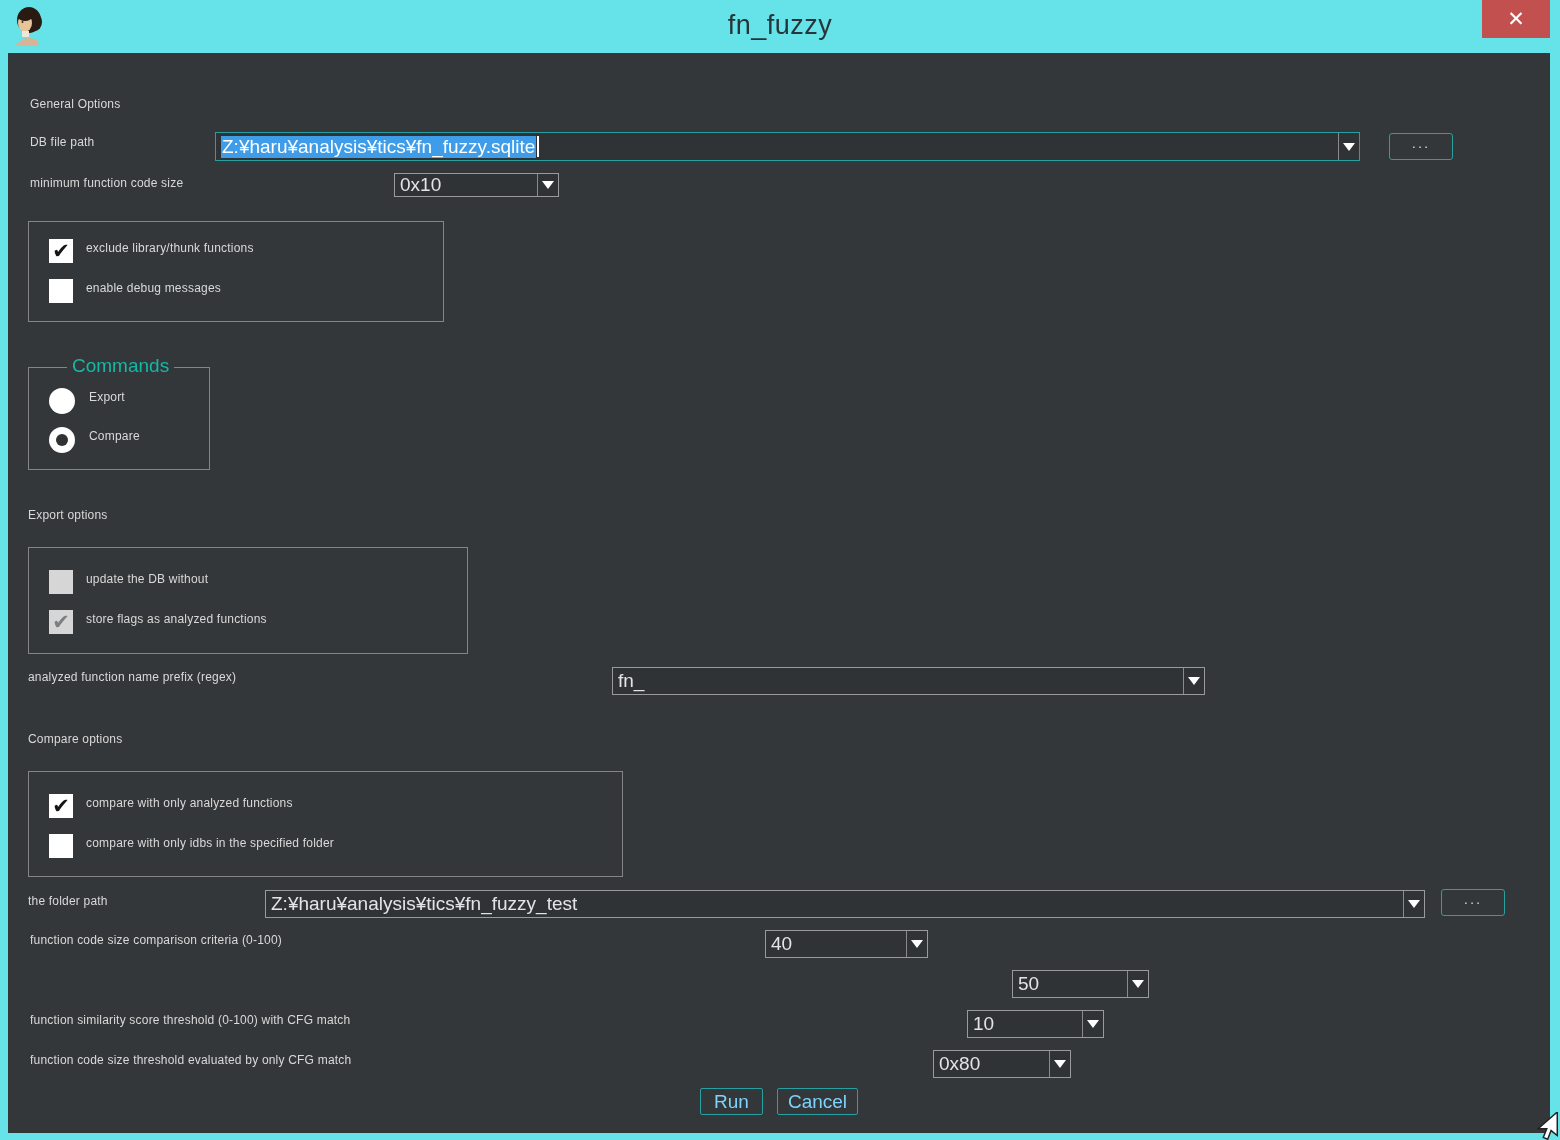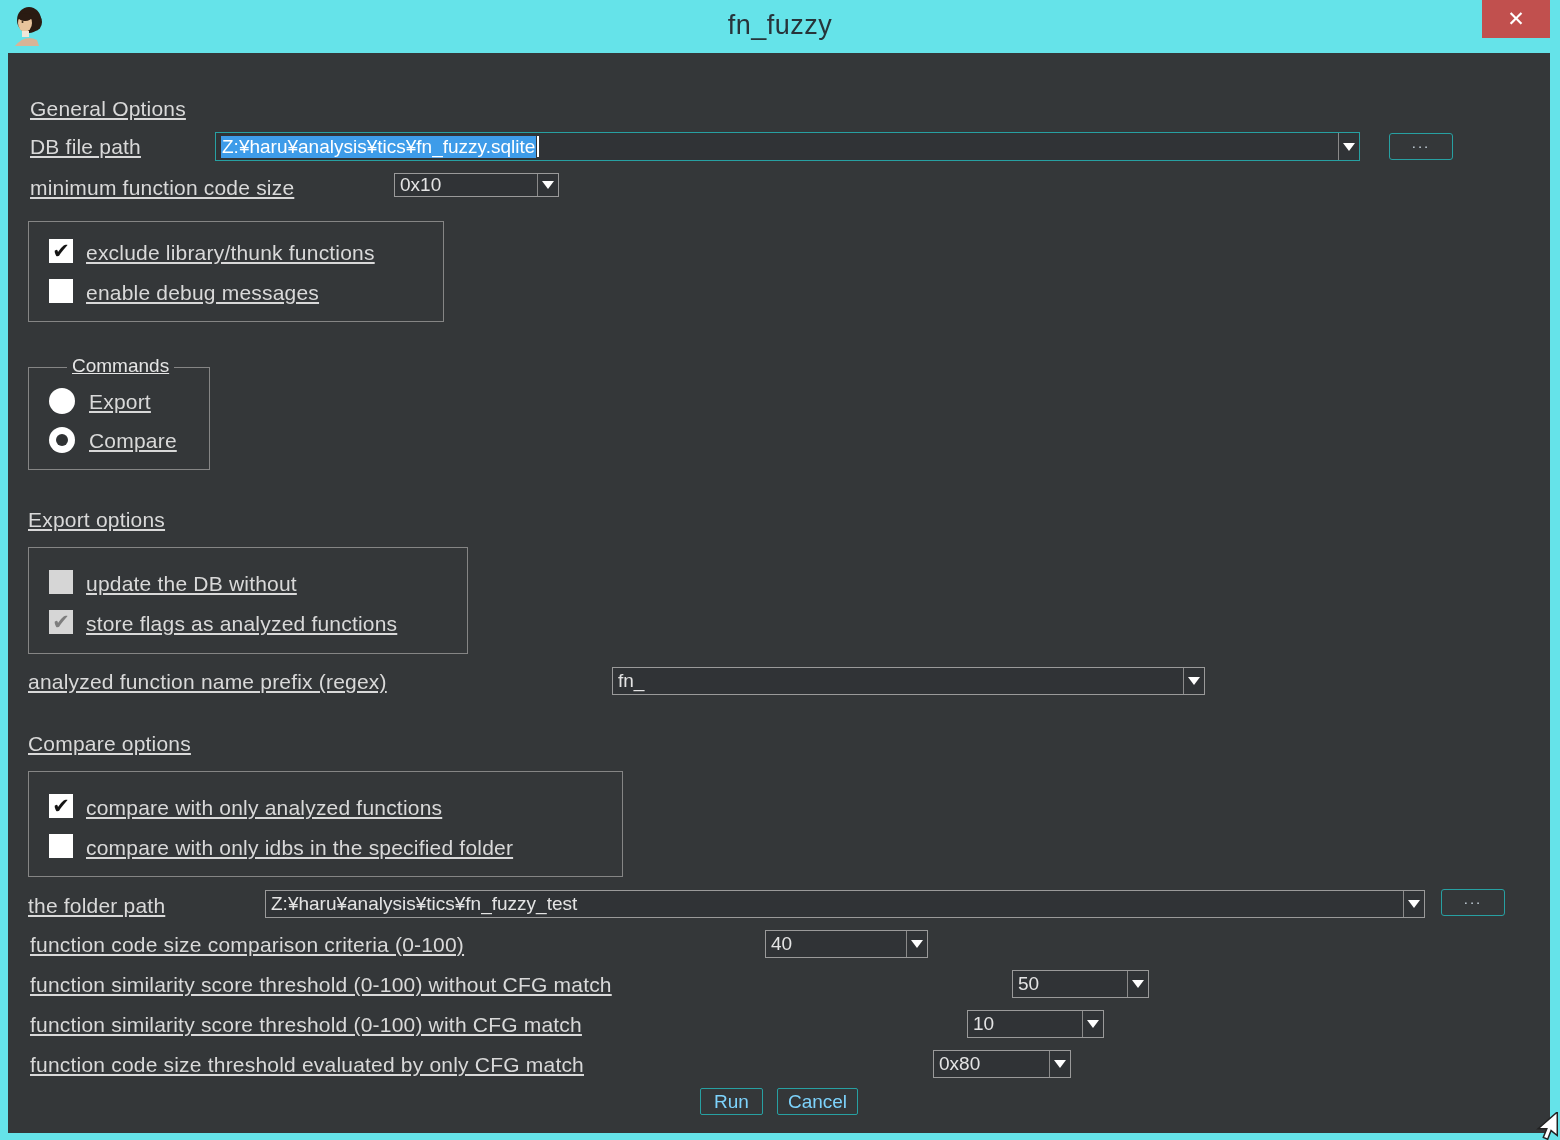--- a/index.html
+++ b/index.html
@@ -4,33 +4,33 @@
 <style>
   html,body{margin:0;padding:0;background:#222;}
   *{box-sizing:border-box;font-family:"Liberation Sans","DejaVu Sans",sans-serif;}
   .window{position:relative;width:1560px;height:1140px;background:#65e3e9;overflow:hidden;}
   .titlebar{position:absolute;left:0;top:0;width:1560px;height:53px;}
   .app-icon{position:absolute;left:13px;top:6px;width:30px;height:40px;}
   .title{position:absolute;left:0;top:10px;width:1560px;text-align:center;font-size:27px;color:#27343a;letter-spacing:.5px;}
   .close-btn{position:absolute;left:1482px;top:0;width:68px;height:38px;background:#c1504e;color:#fff;
     display:flex;align-items:center;justify-content:center;font-size:21px;cursor:default;}
   .content{position:absolute;left:8px;top:53px;width:1542px;height:1080px;background:#343739;color:#d9d9d9;}
-  .lbl{position:absolute;font-size:21px;color:#d9d9d9;white-space:nowrap;letter-spacing:.2px;text-decoration:underline;}
+  .lbl{position:absolute;font-size:12px;color:#d9d9d9;white-space:nowrap;letter-spacing:.2px;}
   .combo{position:absolute;border:1px solid #9a9a9a;background:#303336;display:flex;align-items:stretch;}
   .combo.focused{border:1px solid #27a0a2;}
   .combo .val{flex:1;display:flex;align-items:center;padding:0 5px;font-size:19px;color:#e4e4e4;white-space:nowrap;overflow:hidden;}
   .combo .sel{background:#3e9ce9;color:#fff;padding:0 1px;}
   .caret{display:inline-block;width:2px;height:21px;background:#fff;margin-left:1px;}
   .combo .arrow-box{width:21px;border-left:1px solid #8a8a8a;display:flex;align-items:center;justify-content:center;}
   .tri{width:0;height:0;border-left:6px solid transparent;border-right:6px solid transparent;border-top:8px solid #fff;}
   .btn{position:absolute;background:transparent;border:1px solid #27a0a2;border-radius:3px;color:#7dd3fc;
     display:flex;align-items:center;justify-content:center;font-size:19px;cursor:default;}
   .browse{color:#c6d2dc;font-size:15px;letter-spacing:2px;line-height:10px;padding-bottom:8px;}
   .groupbox{position:absolute;border:1px solid #858585;}
-  .legend{position:absolute;top:-13px;left:38px;background:#343739;padding:0 5px;font-size:19px;color:#e5e5e5;text-decoration:underline;}
+  .legend{position:absolute;top:-13px;left:38px;background:#343739;padding:0 5px;font-size:19px;color:#14b8a6;}
   .checkbox{position:absolute;width:24px;height:24px;background:#fff;display:flex;align-items:center;justify-content:center;}
   .checkbox .glyph{display:none;font-size:21px;font-weight:bold;color:#141414;line-height:24px;}
   .checkbox.checked .glyph{display:block;}
   .checkbox.disabled{background:#d6d6d6;}
   .checkbox.disabled .glyph{color:#7e7e7e;}
   .radio{position:absolute;width:26px;height:26px;background:#fff;border-radius:50%;}
   .radio.selected::after{content:"";position:absolute;left:7px;top:7px;width:12px;height:12px;border-radius:50%;background:#2f3234;}
   .cursor{position:absolute;left:1529px;top:1112px;}
 </style>
 </head>
@@ -133,21 +133,20 @@
     <div class="btn browse" style="left:1433px;top:836px;width:64px;height:27px;">...</div>
 
     <div class="lbl" style="left:22px;top:880px;">function code size comparison criteria (0-100)</div>
     <div class="combo" style="left:757px;top:877px;width:163px;height:28px;">
       <div class="val">40</div>
       <div class="arrow-box">
           <span class="tri"></span>
         </div>
     </div>
 
-    <div class="lbl" style="left:22px;top:920px;">function similarity score threshold (0-100) without CFG match</div>
     <div class="combo" style="left:1004px;top:917px;width:137px;height:28px;">
       <div class="val">50</div>
       <div class="arrow-box">
           <span class="tri"></span>
         </div>
     </div>
 
     <div class="lbl" style="left:22px;top:960px;">function similarity score threshold (0-100) with CFG match</div>
     <div class="combo" style="left:959px;top:957px;width:137px;height:28px;">
       <div class="val">10</div>

